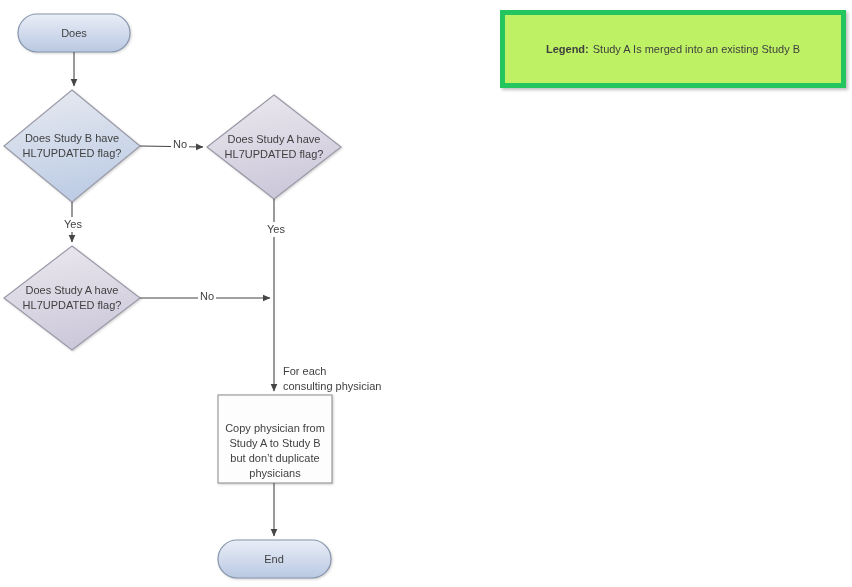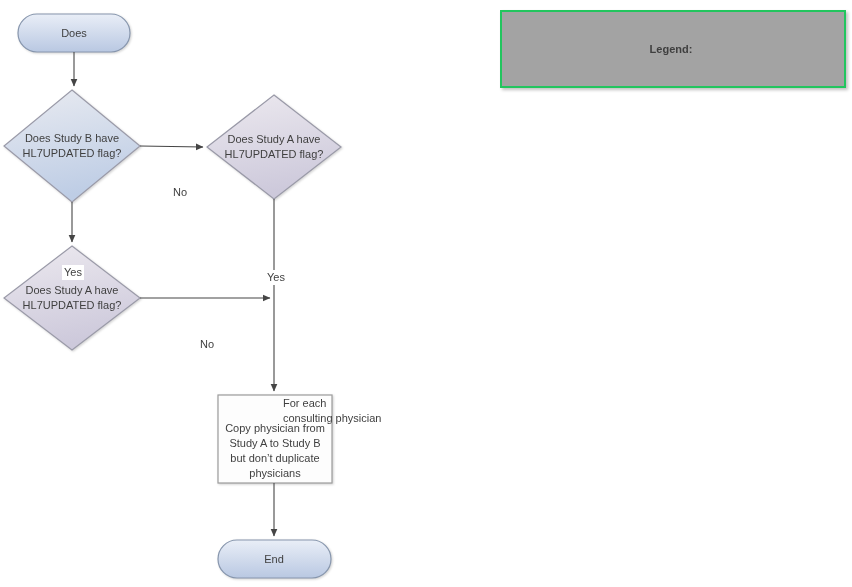--- a/index.html
+++ b/index.html
@@ -27,34 +27,33 @@
     color: #3f3f3f;
     pointer-events: none;
   }
   .edge-label {
     position: absolute;
     font-size: 11px;
     line-height: 1.35;
     color: #3f3f3f;
     background: #ffffff;
     padding: 0 2px;
-    margin-top: 48px;
   }
   .edge-label.multiline {
     white-space: pre-line;
     background: transparent;
     text-align: left;
     padding: 0;
   }
   .legend {
     position: absolute;
     left: 500px; top: 10px;
     width: 346px; height: 78px;
-    background: #a3a3a3;
-    border: 2px solid #22c55e;
+    background: #bef264;
+    border: 5px solid #22c55e;
     box-shadow: 2px 2px 3px rgba(0,0,0,0.25);
     display: flex;
     align-items: center;
     justify-content: center;
     font-size: 11px;
     text-align: center;
   }
   .legend .legend-title { font-weight: bold; margin-right: 4px; }
 </style>
 </head>
@@ -102,20 +101,21 @@
   <div class="node-label" style="left:72px; top:146px; width:118px;">Does Study B have HL7UPDATED flag?</div>
   <div class="node-label" style="left:274px; top:147px; width:118px;">Does Study A have HL7UPDATED flag?</div>
   <div class="node-label" style="left:72px; top:298px; width:118px;">Does Study A have HL7UPDATED flag?</div>
   <div class="node-label" style="left:275px; top:439px; width:106px;margin-top:12px;">Copy physician from Study A to Study B but don’t duplicate physicians</div>
   <div class="node-label" style="left:274px; top:559px; width:100px;">End</div>
 
   <span class="edge-label" style="left:171px; top:137px;">No</span>
   <span class="edge-label" style="left:62px; top:217px;">Yes</span>
   <span class="edge-label" style="left:198px; top:289px;">No</span>
   <span class="edge-label" style="left:265px; top:222px;">Yes</span>
-  <span class="edge-label multiline" style="left:283px; top:348px; width:130px;">For each
+  <span class="edge-label multiline" style="left:283px; top:364px; width:130px;">For each
 consulting physician</span>
 
   <div class="legend">
     <span class="legend-title">Legend:</span>
+    <span>Study A Is merged into an existing Study B</span>
   </div>
 
 </div>
 
 </body></html>

